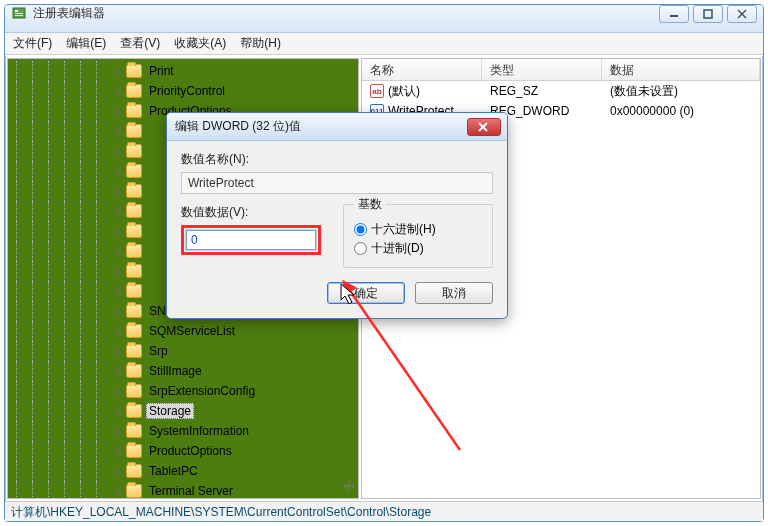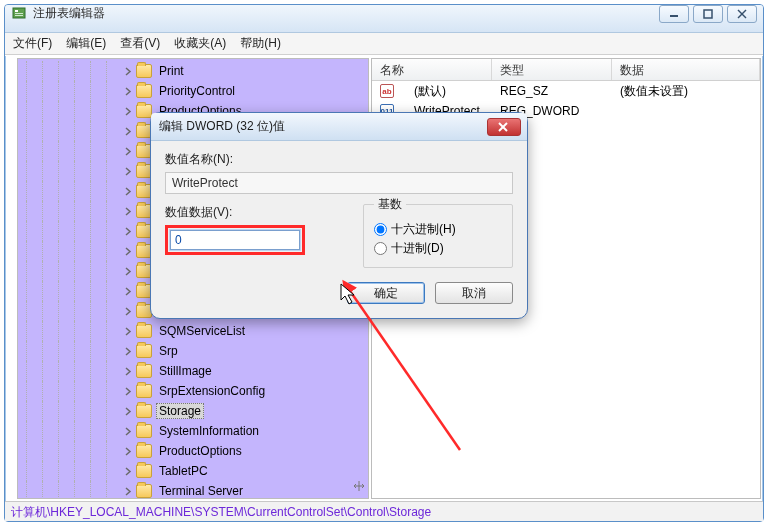--- a/index.html
+++ b/index.html
@@ -28,21 +28,21 @@
     height: 22px; display: flex; align-items: center; gap: 14px; padding: 0 8px;
     background: #f5f5f5; border-bottom: 1px solid #d0d0d0; text-align: center;
   }
   .menubar span { color: #222; }
 
   .work {
     display: flex; height: calc(100% - 28px - 22px - 20px);
     border-top: 1px solid #fff;
   }
   .tree-pane {
-    width: 352px; border: 1px solid #bcbcbc; margin: 2px 0 2px 12px; overflow: hidden; background:#c4b5fd; position:relative;
+    width: 352px; border: 1px solid #bcbcbc; margin: 2px 0 2px 2px; overflow: hidden; background:#4d7c0f; position:relative;
   }
   .list-pane {
     flex: 1; border: 1px solid #bcbcbc; margin: 2px 2px 2px 2px; background:#fff; overflow:hidden; position:relative;
   }
 
   
   .tree { padding: 2px 0; }
   .tree-row {
     display: flex; align-items: center; height: 20px; white-space: nowrap; padding-left: 8px;
   }
@@ -53,33 +53,33 @@
   .tree-label { padding: 1px 3px; }
   .tree-label.selected { background:#d8d8d8; border:1px dotted #777; padding:0 2px;}
   .tree-scroll-hint { position:absolute; right:2px; bottom:2px; color:#777; }
 
   
   .list-header { display:flex; height:22px; border-bottom:1px solid #d0d0d0; background:linear-gradient(#fdfdfd,#eef0f2);}
   .list-header div { padding: 3px 8px; border-right:1px solid #d8d8d8; color:#333;}
   .col-name{width:120px;} .col-type{width:120px;} .col-data{flex:1;}
   .list-row { display:flex; height:20px; align-items:center; }
   .list-row div { padding: 0 8px; }
-  .list-row .col-name{display:flex;align-items:center;gap:20px;}
+  .list-row .col-name{display:flex;align-items:center;gap:4px;}
   .val-icon { width:14px;height:14px;border:1px solid #b55; background:#fff; border-radius:2px; display:inline-flex;align-items:center;justify-content:center; font-size:8px; color:#c33; font-weight:bold;}
   .val-icon.bin{border-color:#3a6fb5;color:#2a5ea5;}
 
   .statusbar {
-    height:20px; border-top:1px solid #c8c8c8; background:#f2f2f2; padding:2px 6px; color:#6d28d9;
+    height:20px; border-top:1px solid #c8c8c8; background:#f2f2f2; padding:2px 6px; color:#0c4a6e;
     white-space: nowrap; overflow:hidden;
   }
 
   
   .dialog {
-    position:absolute; left:150px; top:112px; width:378px;
-    border:1px solid #4a77b4; border-radius:10px; background:#f0f0f0;
+    position:absolute; left:166px; top:112px; width:342px;
+    border:1px solid #4a77b4; border-radius:5px; background:#f0f0f0;
     box-shadow: 0 4px 14px rgba(0,0,0,.35);
   }
   .dlg-titlebar {
     height:28px; display:flex; align-items:center; padding:0 6px;
     background: linear-gradient(#f2f7fd, #cfe0f2); border-bottom:1px solid #b0c8e0;
     border-top-left-radius:4px; border-top-right-radius:4px;
   }
   .dlg-titlebar .title{flex:1;color:#1b1b1b;padding-left:2px;}
   .dlg-close {
     width:34px;height:18px;border:1px solid #a33; border-radius:3px;
@@ -507,20 +507,21 @@
             </div>
             <div class="col-type">REG_SZ</div>
             <div class="col-data">(数值未设置)</div>
           </div>
           <div class="list-row">
             <div class="col-name">
               <span class="val-icon bin">011</span>
               <span>WriteProtect</span>
             </div>
             <div class="col-type">REG_DWORD</div>
+            <div class="col-data">0x00000000 (0)</div>
           </div>
         </div>
     </div>
 
   </div>
 
   <div class="statusbar">计算机\HKEY_LOCAL_MACHINE\SYSTEM\CurrentControlSet\Control\Storage</div>
 </div>
 
 <div class="dialog">

